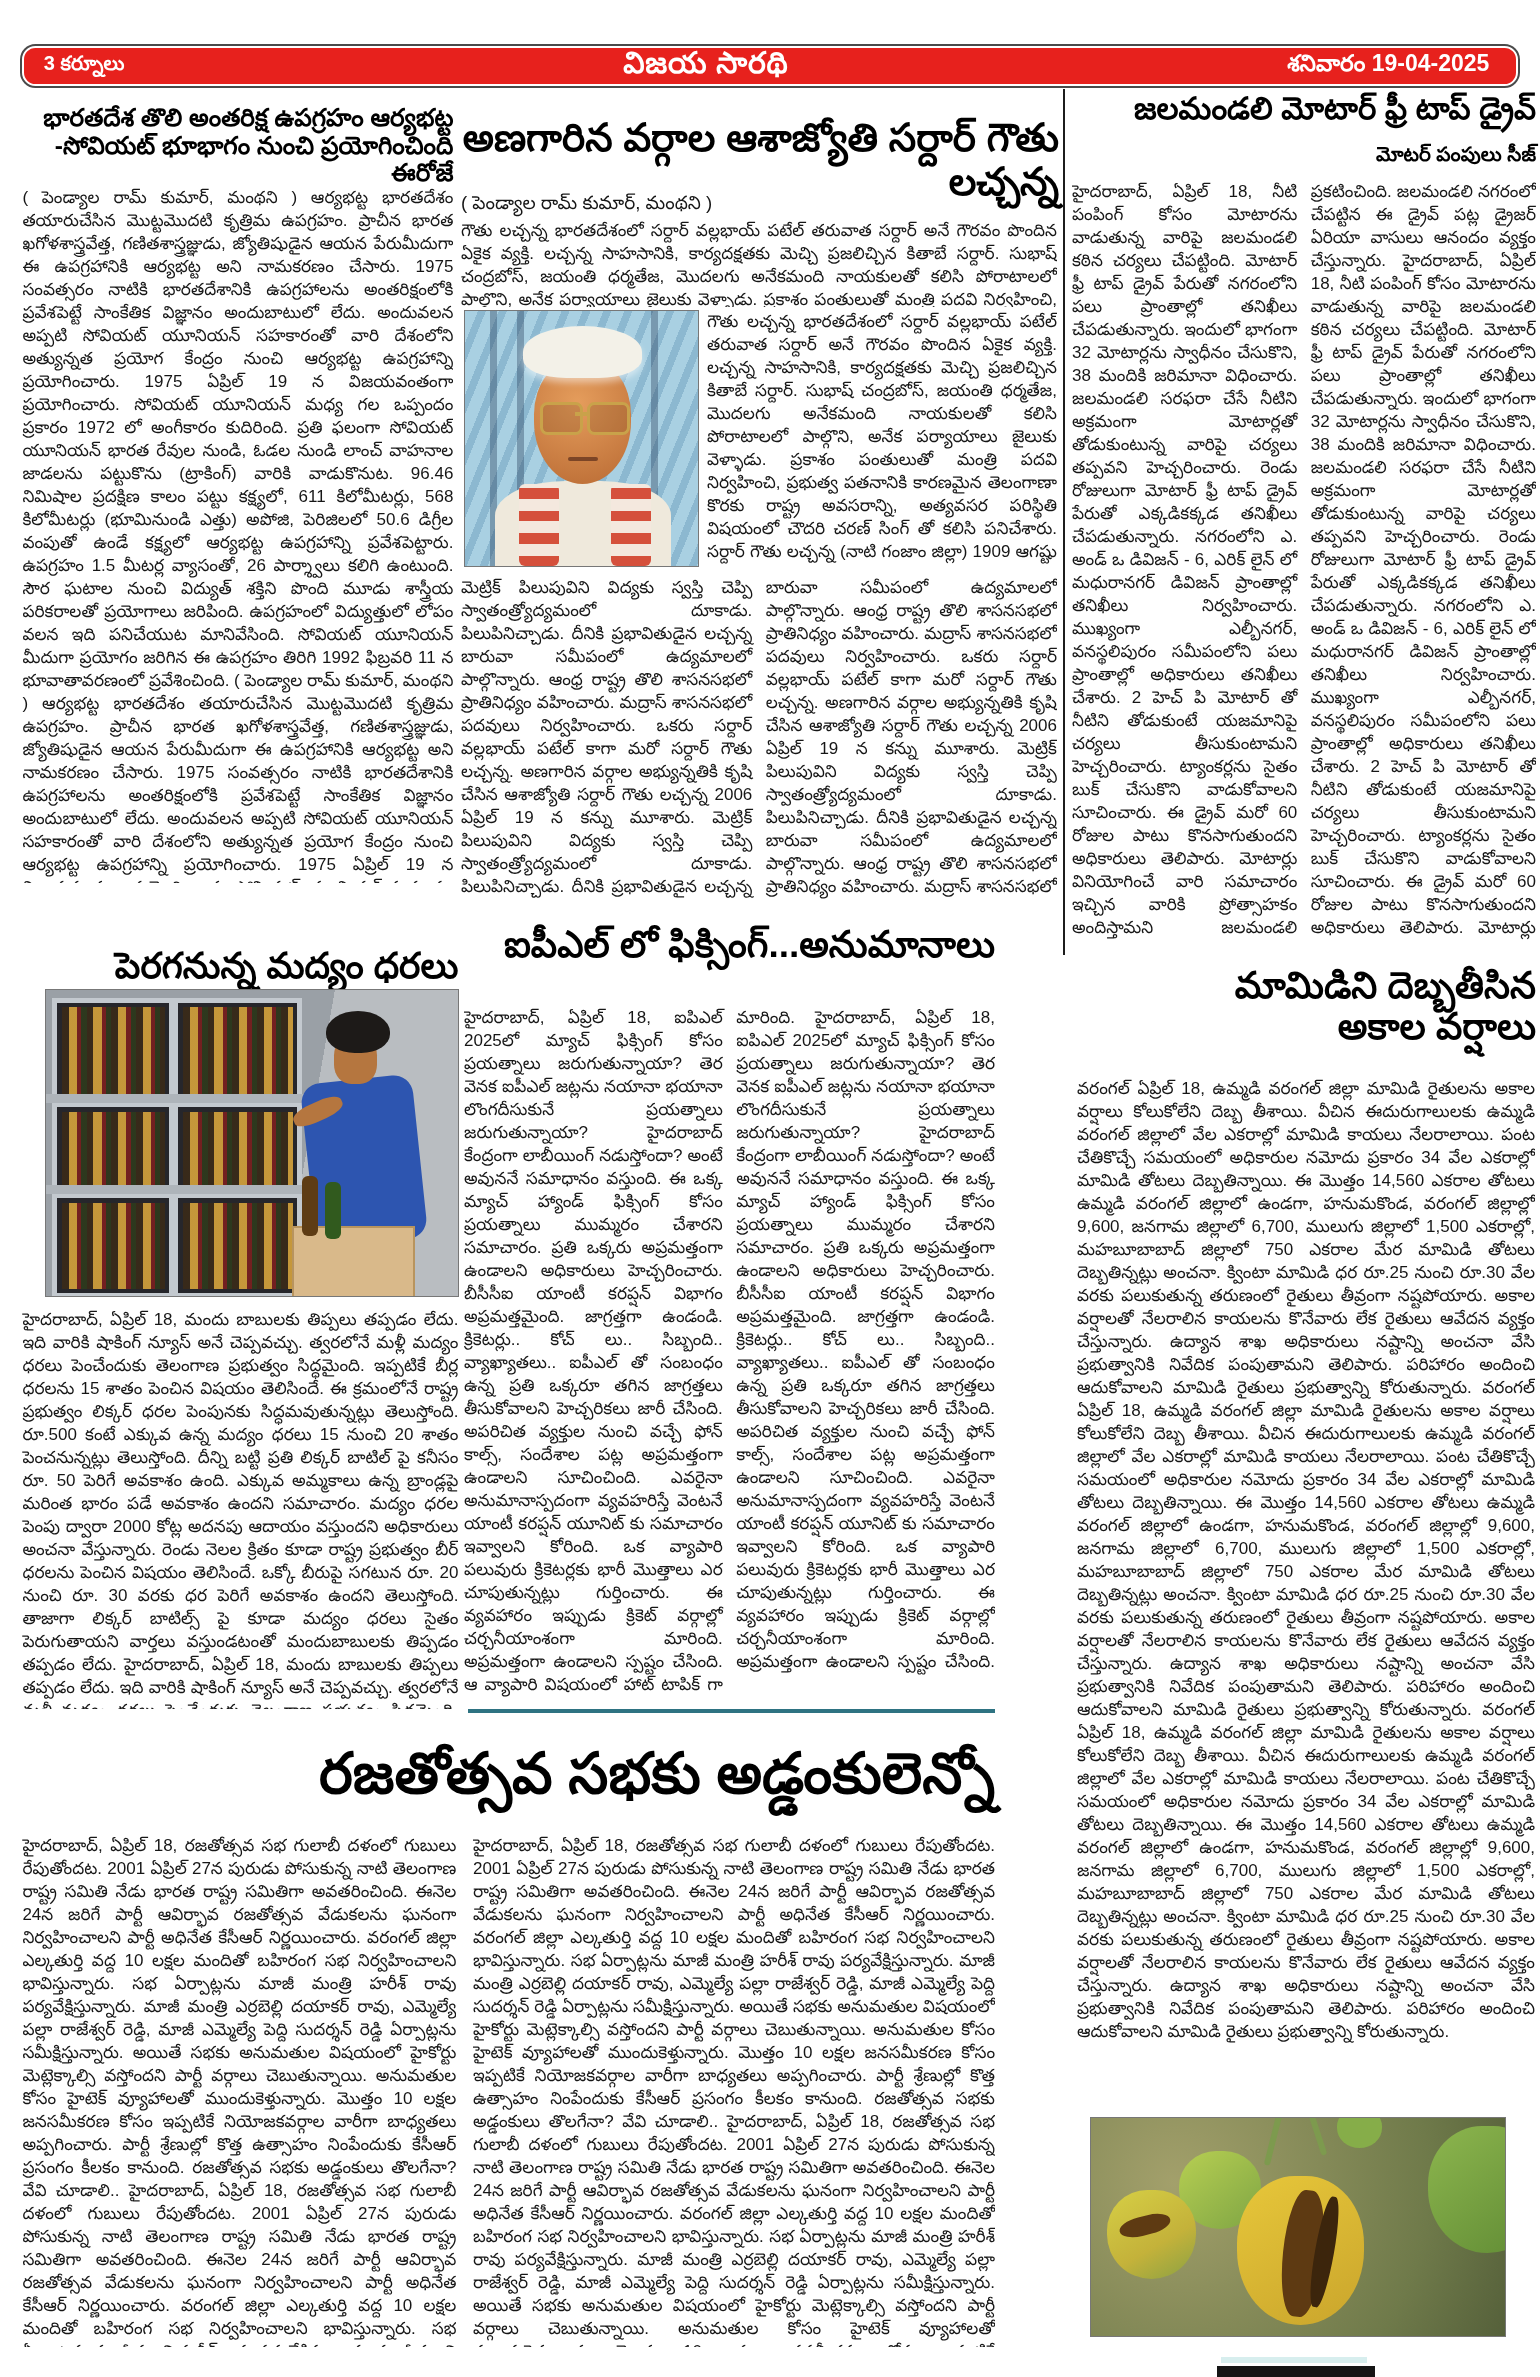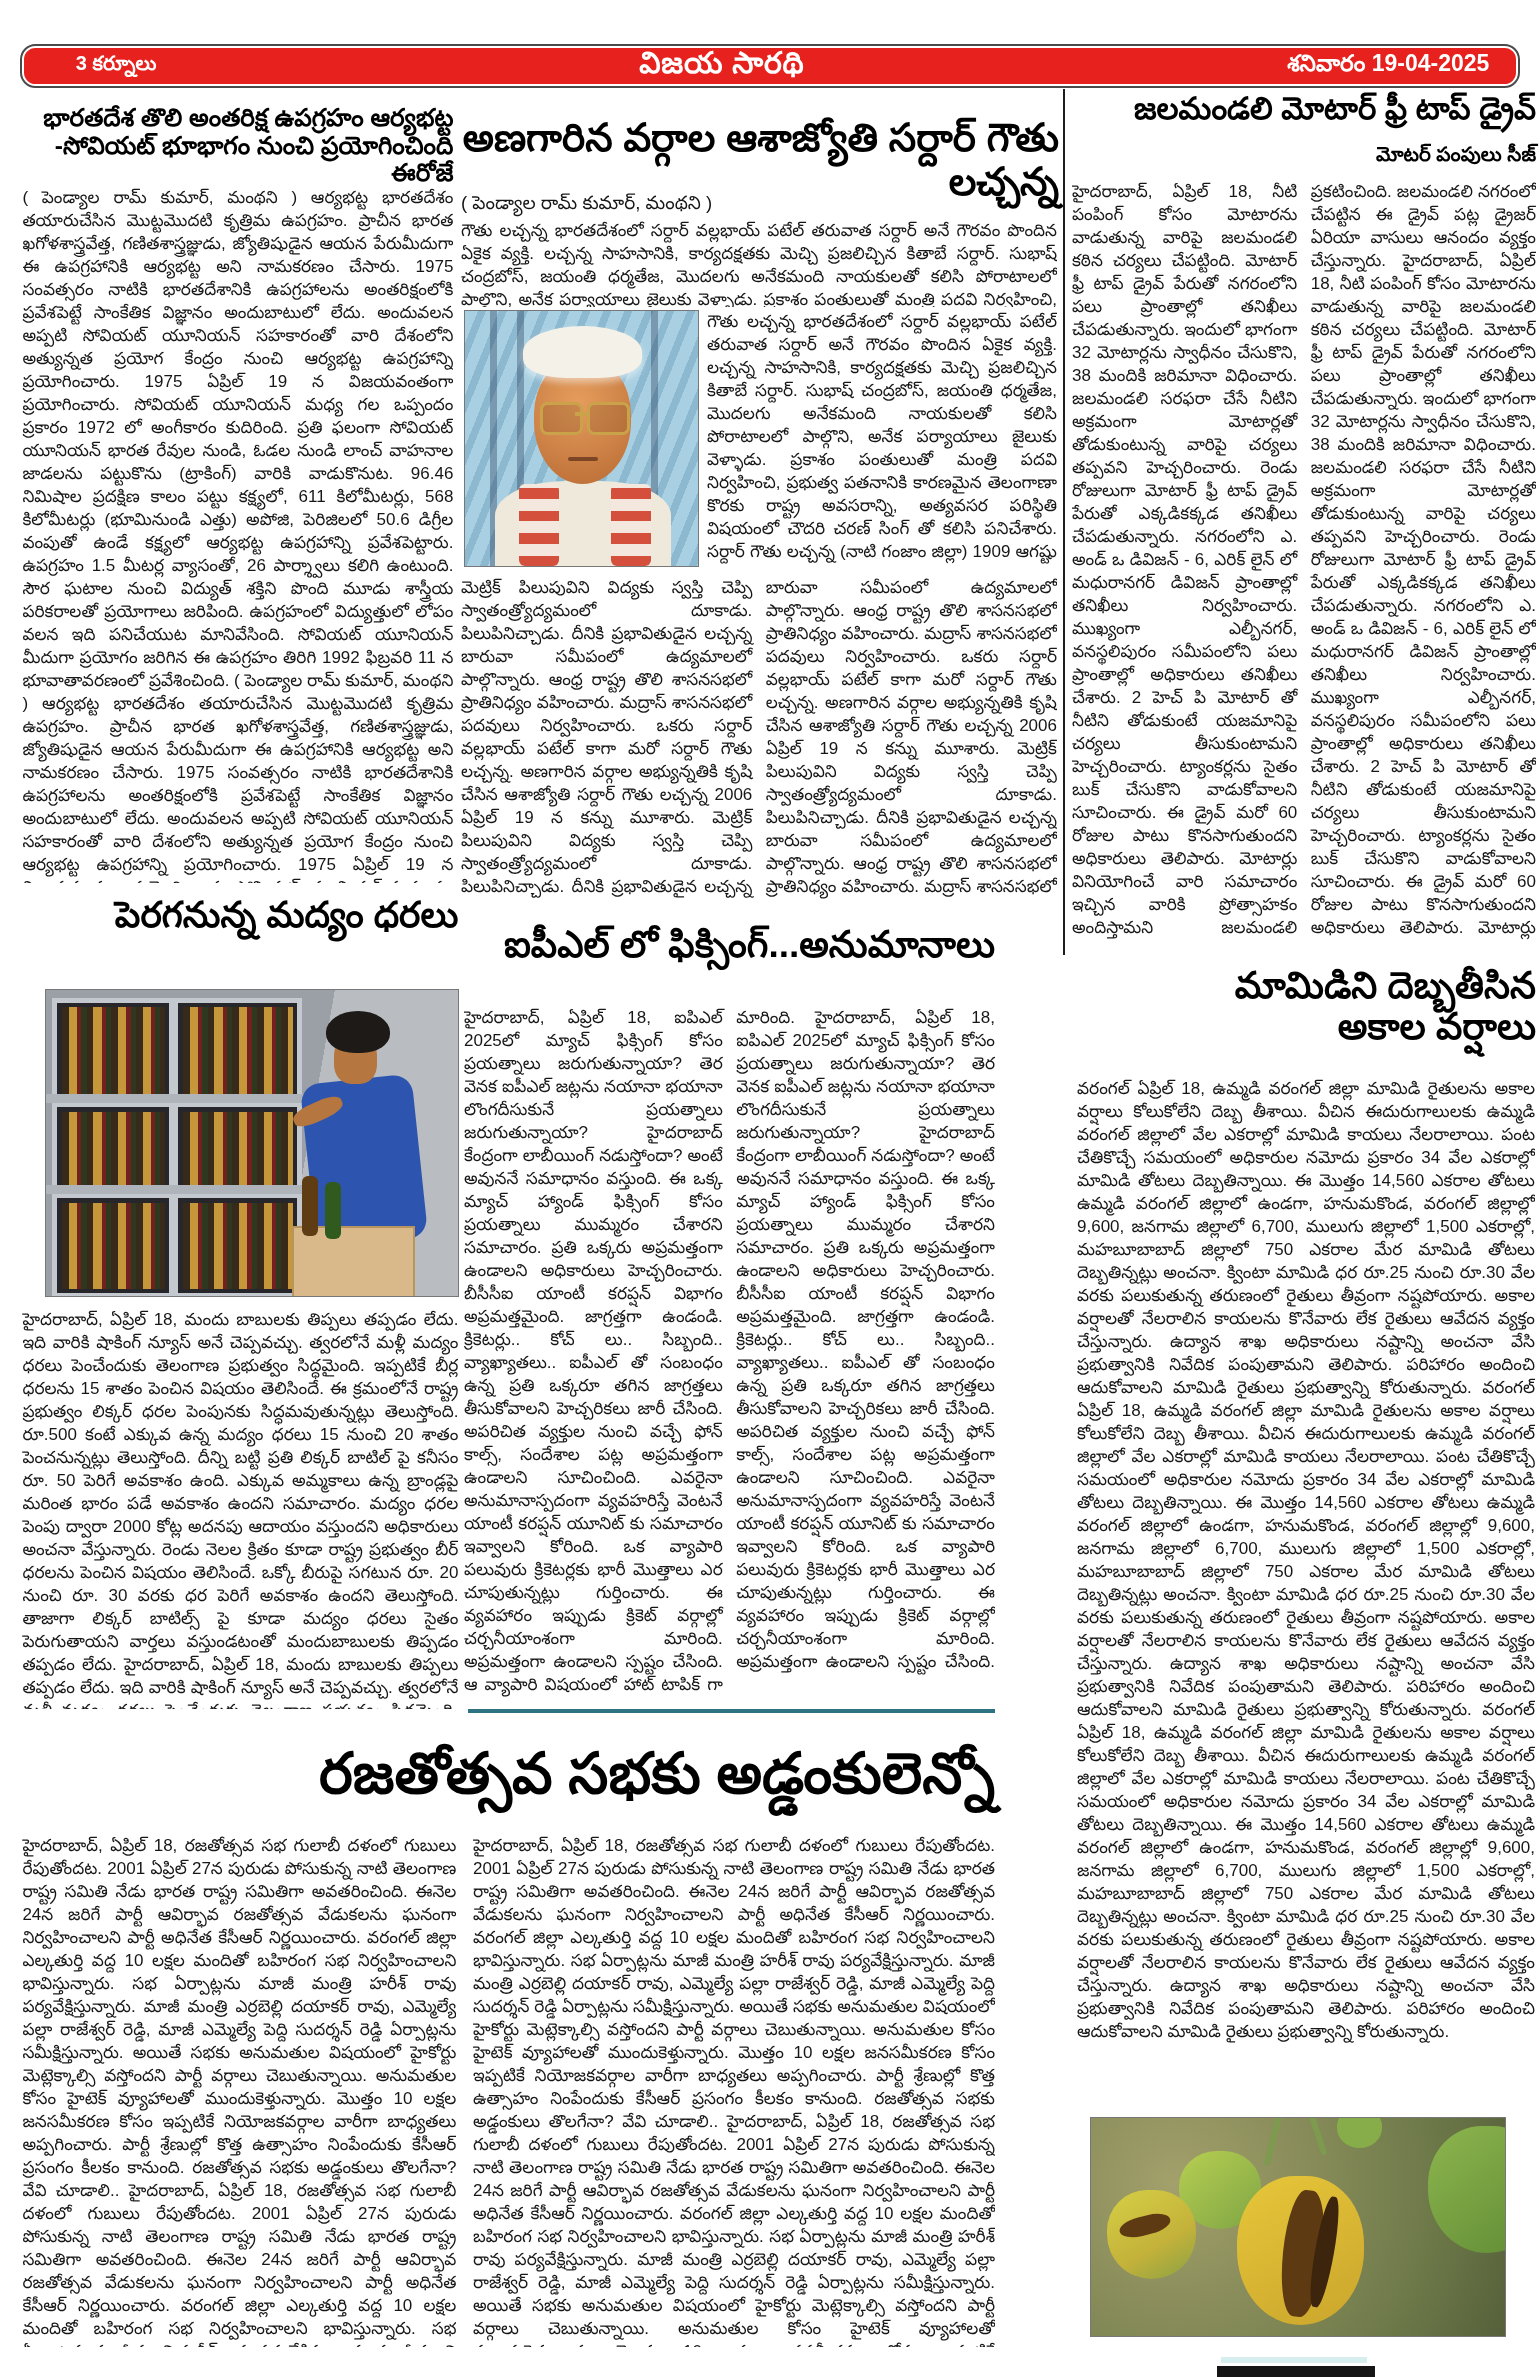--- a/index.html
+++ b/index.html
@@ -4,21 +4,21 @@
 <style>
   html,body{margin:0;padding:0;background:#e9e9e9;}
   #page{position:relative;width:1541px;height:2377px;background:#ffffff;overflow:hidden;
         font-family:"Liberation Sans",sans-serif;color:#111;}
   .abs{position:absolute;}
   .headline{font-weight:bold;color:#000;text-align:right;line-height:1.12;}
   .body-text{font-size:17px;line-height:23px;text-align:justify;color:#161616;overflow:hidden;}
   .cols2{column-count:2;column-gap:13.4px;}
   .masthead{background:#e7211d;border:2.2px solid #ffffff;outline:2.2px solid #4a4a4a;border-radius:13.4px;
             display:flex;align-items:center;justify-content:space-between;color:#fff;}
-  .masthead .m-left{font-size:20px;font-weight:bold;padding-left:19.4px;margin-left:32px;}
+  .masthead .m-left{font-size:20px;font-weight:bold;padding-left:19.4px;}
   .masthead .m-title{font-size:30px;font-weight:bold;letter-spacing:0.7px;}
   .masthead .m-date{font-size:23px;font-weight:bold;padding-right:27px;}
   .photo{border:0.7px solid #777;overflow:hidden;}
   .rule-teal{background:#2e7382;}
   .vline{background:#1c1c1c;}
   
   .p1-bg{position:absolute;inset:0;background:repeating-linear-gradient(112deg,#a9d0e2 0 12px,#8cb8d0 12px 19.4px);}
   .p1-streak{position:absolute;top:0;bottom:0;width:6.7px;background:rgba(42,62,92,.38);}
   .p1-hair{position:absolute;background:#f3f1e8;border-radius:55% 55% 40% 40%;box-shadow:0 4.5px 7.5px rgba(255,255,255,.5);}
   .p1-face{position:absolute;background:radial-gradient(circle at 45% 35%,#e59d5c,#b96a33);border-radius:46% 46% 52% 52%;}
@@ -81,21 +81,21 @@
   <div class="abs body-text" style="left:707px;top:310px;width:350px;height:255px;">గౌతు లచ్చన్న భారతదేశంలో సర్దార్ వల్లభాయ్ పటేల్ తరువాత సర్దార్ అనే గౌరవం పొందిన ఏకైక వ్యక్తి. లచ్చన్న సాహసానికి, కార్యదక్షతకు మెచ్చి ప్రజలిచ్చిన కితాబే సర్దార్. సుభాష్ చంద్రబోస్, జయంతి ధర్మతేజ, మొదలగు అనేకమంది నాయకులతో కలిసి పోరాటాలలో పాల్గొని, అనేక పర్యాయాలు జైలుకు వెళ్ళాడు. ప్రకాశం పంతులుతో మంత్రి పదవి నిర్వహించి, ప్రభుత్వ పతనానికి కారణమైన తెలంగాణా కొరకు రాష్ట్ర అవసరాన్ని, అత్యవసర పరిస్థితి విషయంలో చౌదరి చరణ్ సింగ్ తో కలిసి పనిచేశారు. సర్దార్ గౌతు లచ్చన్న (నాటి గంజాం జిల్లా) 1909 ఆగష్టు 16 న జన్మించారు. గౌతు చిట్టయ్య, రాములమ్మ లచ్చన్న తాత, తండ్రి. కోత వేసి కల్లు గీయడం, కల్లు దుకాణాలకు కల్లు సరఫరా చేయడం వారి వృత్తి.</div>
 
   <div class="abs body-text cols2" style="left:461px;top:576px;width:596px;height:341px;">మెట్రిక్ పిలుపువిని విద్యకు స్వస్తి చెప్పి స్వాతంత్ర్యోద్యమంలో దూకాడు. పిలుపినిచ్చాడు. దీనికి ప్రభావితుడైన లచ్చన్న బారువా సమీపంలో ఉద్యమాలలో పాల్గొన్నారు. ఆంధ్ర రాష్ట్ర తొలి శాసనసభలో ప్రాతినిధ్యం వహించారు. మద్రాస్ శాసనసభలో పదవులు నిర్వహించారు. ఒకరు సర్దార్ వల్లభాయ్ పటేల్ కాగా మరో సర్దార్ గౌతు లచ్చన్న. అణగారిన వర్గాల అభ్యున్నతికి కృషి చేసిన ఆశాజ్యోతి సర్దార్ గౌతు లచ్చన్న 2006 ఏప్రిల్ 19 న కన్ను మూశారు. మెట్రిక్ పిలుపువిని విద్యకు స్వస్తి చెప్పి స్వాతంత్ర్యోద్యమంలో దూకాడు. పిలుపినిచ్చాడు. దీనికి ప్రభావితుడైన లచ్చన్న బారువా సమీపంలో ఉద్యమాలలో పాల్గొన్నారు. ఆంధ్ర రాష్ట్ర తొలి శాసనసభలో ప్రాతినిధ్యం వహించారు. మద్రాస్ శాసనసభలో పదవులు నిర్వహించారు. ఒకరు సర్దార్ వల్లభాయ్ పటేల్ కాగా మరో సర్దార్ గౌతు లచ్చన్న. అణగారిన వర్గాల అభ్యున్నతికి కృషి చేసిన ఆశాజ్యోతి సర్దార్ గౌతు లచ్చన్న 2006 ఏప్రిల్ 19 న కన్ను మూశారు. మెట్రిక్ పిలుపువిని విద్యకు స్వస్తి చెప్పి స్వాతంత్ర్యోద్యమంలో దూకాడు. పిలుపినిచ్చాడు. దీనికి ప్రభావితుడైన లచ్చన్న బారువా సమీపంలో ఉద్యమాలలో పాల్గొన్నారు. ఆంధ్ర రాష్ట్ర తొలి శాసనసభలో ప్రాతినిధ్యం వహించారు. మద్రాస్ శాసనసభలో పదవులు నిర్వహించారు. ఒకరు సర్దార్ వల్లభాయ్ పటేల్ కాగా మరో సర్దార్ గౌతు లచ్చన్న. అణగారిన వర్గాల అభ్యున్నతికి కృషి చేసిన ఆశాజ్యోతి సర్దార్ గౌతు లచ్చన్న 2006 ఏప్రిల్ 19 న కన్ను మూశారు.</div>
 
   <div class="abs vline" style="left:1063px;top:89px;width:2.2px;height:866px;"></div>
 
   <div class="abs headline" style="left:1072px;top:92px;width:464px;font-size:31px;">జలమండలి మోటార్ ఫ్రీ టాప్ డ్రైవ్</div>
   <div class="abs headline" style="left:1072px;top:143px;width:464px;font-size:20px;">మోటర్ పంపులు సీజ్</div>
   <div class="abs body-text cols2" style="left:1072px;top:180px;width:464px;height:769px;">హైదరాబాద్, ఏప్రిల్ 18, నీటి పంపింగ్ కోసం మోటారను వాడుతున్న వారిపై జలమండలి కఠిన చర్యలు చేపట్టింది. మోటార్ ఫ్రీ టాప్ డ్రైవ్ పేరుతో నగరంలోని పలు ప్రాంతాల్లో తనిఖీలు చేపడుతున్నారు. ఇందులో భాగంగా 32 మోటార్లను స్వాధీనం చేసుకొని, 38 మందికి జరిమానా విధించారు. జలమండలి సరఫరా చేసే నీటిని అక్రమంగా మోటార్లతో తోడుకుంటున్న వారిపై చర్యలు తప్పవని హెచ్చరించారు. రెండు రోజులుగా మోటార్ ఫ్రీ టాప్ డ్రైవ్ పేరుతో ఎక్కడికక్కడ తనిఖీలు చేపడుతున్నారు. నగరంలోని ఎ. అండ్ ఒ డివిజన్ - 6, ఎరిక్ లైన్ లో మధురానగర్ డివిజన్ ప్రాంతాల్లో తనిఖీలు నిర్వహించారు. ముఖ్యంగా ఎల్బీనగర్, వనస్థలిపురం సమీపంలోని పలు ప్రాంతాల్లో అధికారులు తనిఖీలు చేశారు. 2 హెచ్ పి మోటార్ తో నీటిని తోడుకుంటే యజమానిపై చర్యలు తీసుకుంటామని హెచ్చరించారు. ట్యాంకర్లను సైతం బుక్ చేసుకొని వాడుకోవాలని సూచించారు. ఈ డ్రైవ్ మరో 60 రోజుల పాటు కొనసాగుతుందని అధికారులు తెలిపారు. మోటార్లు వినియోగించే వారి సమాచారం ఇచ్చిన వారికి ప్రోత్సాహకం అందిస్తామని జలమండలి ప్రకటించింది. జలమండలి నగరంలో చేపట్టిన ఈ డ్రైవ్ పట్ల డ్రైజర్ ఏరియా వాసులు ఆనందం వ్యక్తం చేస్తున్నారు. హైదరాబాద్, ఏప్రిల్ 18, నీటి పంపింగ్ కోసం మోటారను వాడుతున్న వారిపై జలమండలి కఠిన చర్యలు చేపట్టింది. మోటార్ ఫ్రీ టాప్ డ్రైవ్ పేరుతో నగరంలోని పలు ప్రాంతాల్లో తనిఖీలు చేపడుతున్నారు. ఇందులో భాగంగా 32 మోటార్లను స్వాధీనం చేసుకొని, 38 మందికి జరిమానా విధించారు. జలమండలి సరఫరా చేసే నీటిని అక్రమంగా మోటార్లతో తోడుకుంటున్న వారిపై చర్యలు తప్పవని హెచ్చరించారు. రెండు రోజులుగా మోటార్ ఫ్రీ టాప్ డ్రైవ్ పేరుతో ఎక్కడికక్కడ తనిఖీలు చేపడుతున్నారు. నగరంలోని ఎ. అండ్ ఒ డివిజన్ - 6, ఎరిక్ లైన్ లో మధురానగర్ డివిజన్ ప్రాంతాల్లో తనిఖీలు నిర్వహించారు. ముఖ్యంగా ఎల్బీనగర్, వనస్థలిపురం సమీపంలోని పలు ప్రాంతాల్లో అధికారులు తనిఖీలు చేశారు. 2 హెచ్ పి మోటార్ తో నీటిని తోడుకుంటే యజమానిపై చర్యలు తీసుకుంటామని హెచ్చరించారు. ట్యాంకర్లను సైతం బుక్ చేసుకొని వాడుకోవాలని సూచించారు. ఈ డ్రైవ్ మరో 60 రోజుల పాటు కొనసాగుతుందని అధికారులు తెలిపారు. మోటార్లు వినియోగించే వారి సమాచారం ఇచ్చిన వారికి ప్రోత్సాహకం అందిస్తామని జలమండలి ప్రకటించింది. జలమండలి నగరంలో చేపట్టిన ఈ డ్రైవ్ పట్ల డ్రైజర్ ఏరియా వాసులు ఆనందం వ్యక్తం చేస్తున్నారు.</div>
 
-  <div class="abs headline" style="left:22.4px;top:895px;width:436px;font-size:36px;">పెరగనున్న మద్యం ధరలు</div>
+  <div class="abs headline" style="left:22.4px;top:946px;width:436px;font-size:36px;">పెరగనున్న మద్యం ధరలు</div>
 
   <div class="abs photo" style="left:45px;top:989px;width:412px;height:306px;">
     <div class="p2-bg"></div>
     <div class="p2-cell" style="left:6px;top:7.5px;width:112px;height:97px;">
         <div class="p2-bottles"></div>
       </div>
     <div class="p2-cell" style="left:127px;top:7.5px;width:119px;height:97px;">
         <div class="p2-bottles"></div>
       </div>
     <div class="p2-cell" style="left:6px;top:112px;width:112px;height:82px;">

